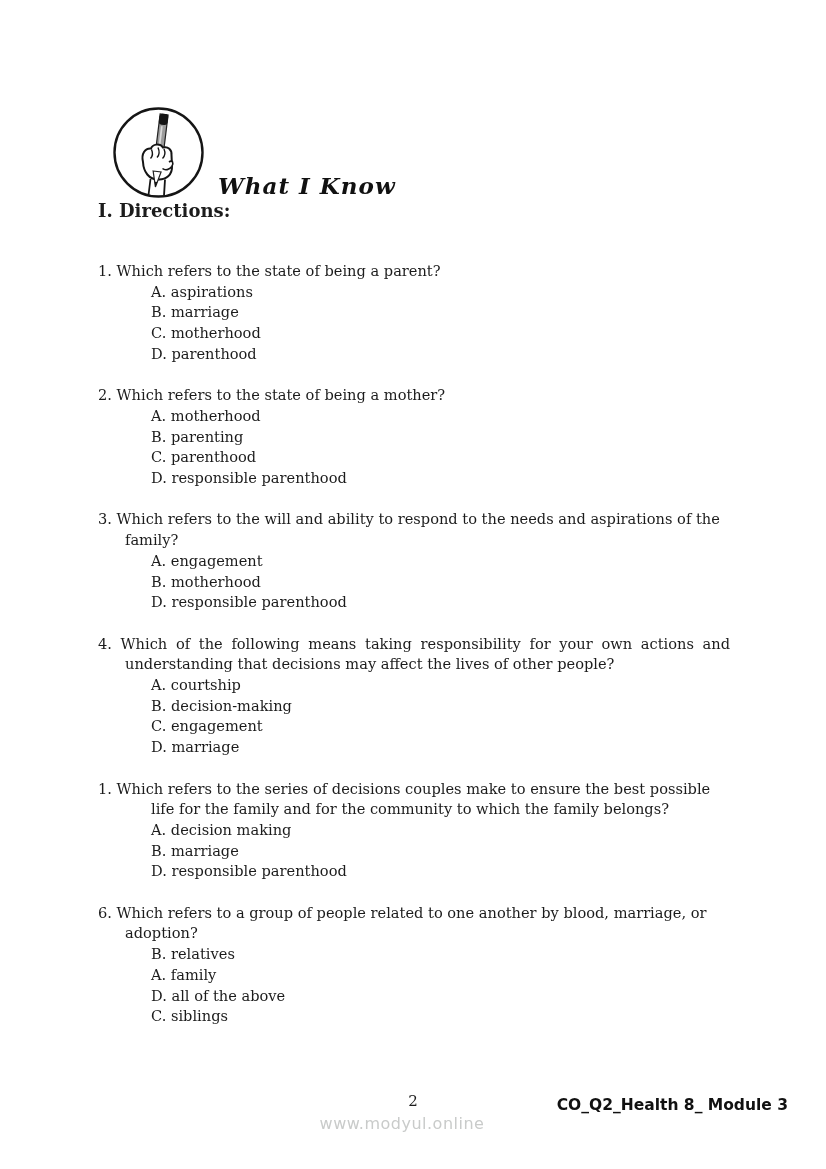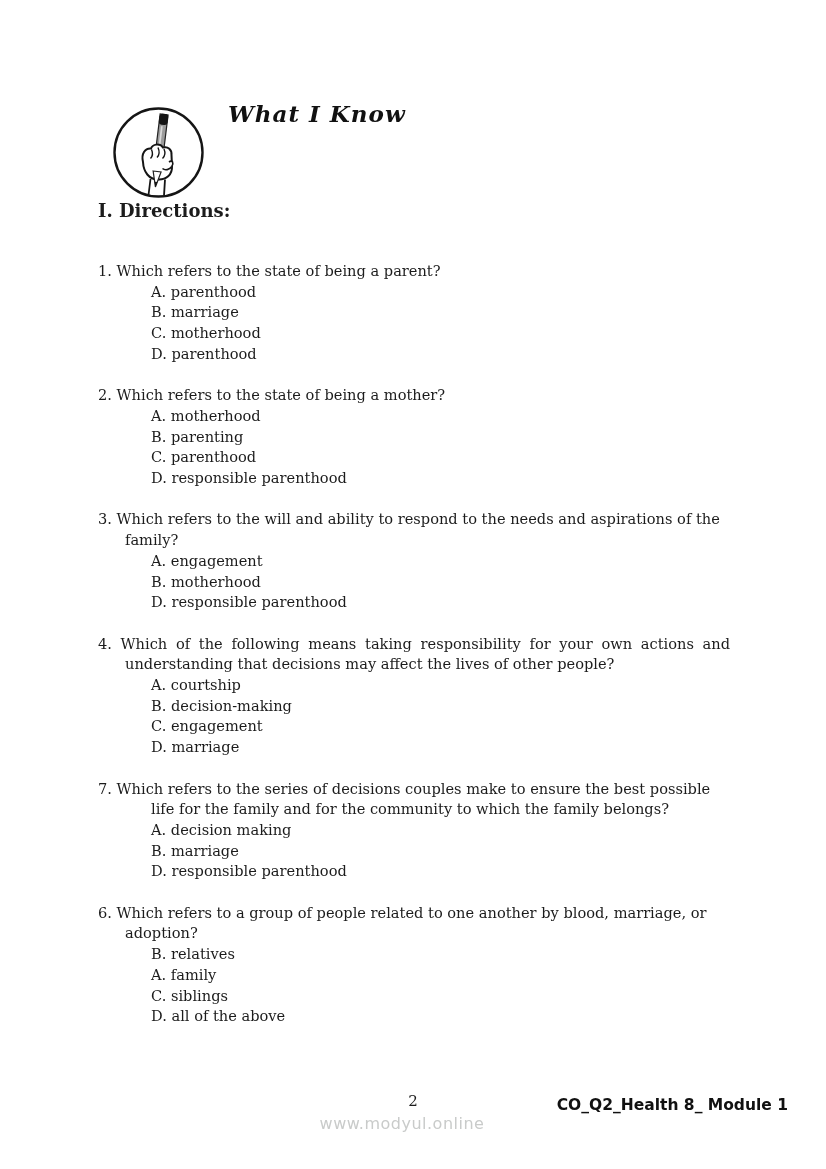--- a/index.html
+++ b/index.html
@@ -12,22 +12,22 @@
     font-family: "DejaVu Serif", serif;
     overflow: hidden;
   }
 
   
   .header {
     position: absolute;
     left: 112px;
     top: 106px;
     display: flex;
-    align-items: flex-start;
-    gap: 23px;
+    align-items: flex-end;
+    gap: 13px;
   }
   .icon-wrap { width: 93px; height: 93px; flex: 0 0 auto; }
   .page-title {
     font-size: 23px;
     font-weight: bold;
     font-style: italic;
     letter-spacing: 1px;
     color: #111;
     margin-top: -6px;
   }
@@ -132,21 +132,21 @@
   </div>
 
   <div class="directions">
     <div class="dir-label">I. Directions:</div>
   </div>
 
   <div class="questions">
 
     <div class="question">
       <div class="q-line">1. Which refers to the state of being a parent?</div>
-      <div class="opt">A. parenthood</div>
+      <div class="opt">A. aspirations</div>
       <div class="opt">B. marriage</div>
       <div class="opt">C. motherhood</div>
       <div class="opt">D. parenthood</div>
     </div>
 
     <div class="question">
       <div class="q-line">2. Which refers to the state of being a mother?</div>
       <div class="opt">A. motherhood</div>
       <div class="opt">B. parenting</div>
       <div class="opt">C. parenthood</div>
@@ -164,35 +164,35 @@
     <div class="question">
       <div class="q-line q-just">4. Which of the following means taking responsibility for your own actions and</div>
       <div class="q-line q-cont">understanding that decisions may affect the lives of other people?</div>
       <div class="opt">A. courtship</div>
       <div class="opt">B. decision-making</div>
       <div class="opt">C. engagement</div>
       <div class="opt">D. marriage</div>
     </div>
 
     <div class="question">
-      <div class="q-line">7. Which refers to the series of decisions couples make to ensure the best possible</div>
+      <div class="q-line">1. Which refers to the series of decisions couples make to ensure the best possible</div>
       <div class="q-line q-cont-deep">life for the family and for the community to which the family belongs?</div>
       <div class="opt">A. decision making</div>
       <div class="opt">B. marriage</div>
       <div class="opt">D. responsible parenthood</div>
     </div>
 
     <div class="question">
       <div class="q-line">6. Which refers to a group of people related to one another by blood, marriage, or</div>
       <div class="q-line q-cont">adoption?</div>
       <div class="opt">B. relatives</div>
       <div class="opt">A. family</div>
+      <div class="opt">D. all of the above</div>
       <div class="opt">C. siblings</div>
-      <div class="opt">D. all of the above</div>
     </div>
 
   </div>
 
   <div class="footer-page-number">2</div>
   <div class="watermark">www.modyul.online</div>
-  <div class="module-code">CO_Q2_Health 8_ Module 1</div>
+  <div class="module-code">CO_Q2_Health 8_ Module 3</div>
 
 </div>
 
 </body></html>

